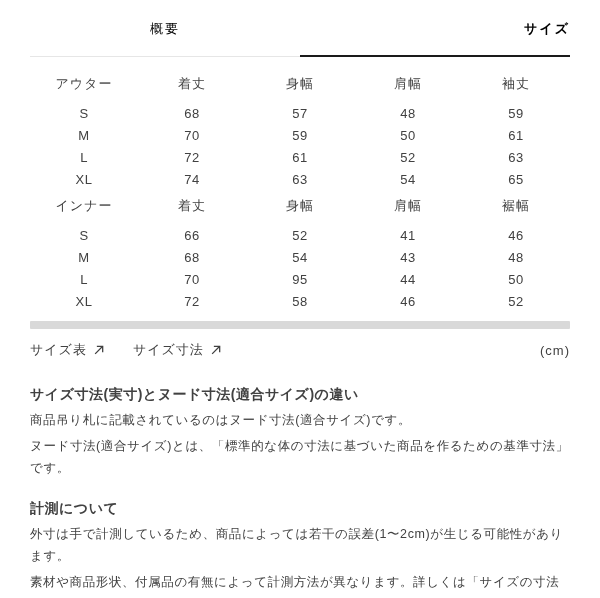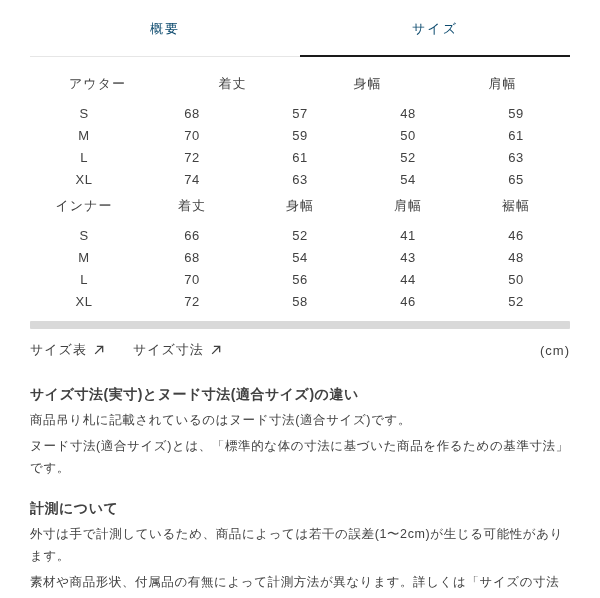--- a/index.html
+++ b/index.html
@@ -6,23 +6,23 @@
   .page{
     width:600px;height:598px;box-sizing:border-box;
     padding:12px 30px 0;
     font-family:"Liberation Sans", sans-serif;
     color:#414141;background:#fff;overflow:hidden;
   }
   
   .tabs{display:flex;}
   .tab{
     flex:1;text-align:center;font-size:13px;letter-spacing:2px;
-    padding:8px 0 15px;border-bottom:1px solid #e6e6e6;cursor:pointer;color:#0c4a6e;
+    padding:8px 0 15px;border-bottom:1px solid #e6e6e6;cursor:pointer;color:#000000;
   }
-  .tab.active{border-bottom:2px solid #1a1a1a;padding-bottom:17px;font-weight:normal;}
+  .tab.active{border-bottom:2px solid #1a1a1a;padding-bottom:17px;font-weight:bold;text-align:right;}
   
   .size-table{margin-top:16px;font-size:13px;letter-spacing:0.5px;}
   .size-table.second{margin-top:4px;}
   .trow{display:flex;}
   .trow>span{flex:1;text-align:center;line-height:22px;}
   .trow.thead{margin-bottom:8px;}
   .trow.thead>span{letter-spacing:1px;}
   
   .scrollbar{margin-top:8px;height:8px;background:#d9d9d9;border-radius:1px;}
   
@@ -46,20 +46,21 @@
     <div class="tab">概要</div>
     <div class="tab active">サイズ</div>
   </div>
 
   <div class="size-table">
     <div class="trow thead">
       <span>アウター</span>
       <span>着丈</span>
       <span>身幅</span>
       <span>肩幅</span>
+      <span>袖丈</span>
     </div>
     <div class="trow">
       <span>S</span>
       <span>68</span>
       <span>57</span>
       <span>48</span>
       <span>59</span>
     </div>
     <div class="trow">
       <span>M</span>
@@ -102,21 +103,21 @@
     <div class="trow">
       <span>M</span>
       <span>68</span>
       <span>54</span>
       <span>43</span>
       <span>48</span>
     </div>
     <div class="trow">
       <span>L</span>
       <span>70</span>
-      <span>56</span>
+      <span>95</span>
       <span>44</span>
       <span>50</span>
     </div>
     <div class="trow">
       <span>XL</span>
       <span>72</span>
       <span>58</span>
       <span>46</span>
       <span>52</span>
     </div>

